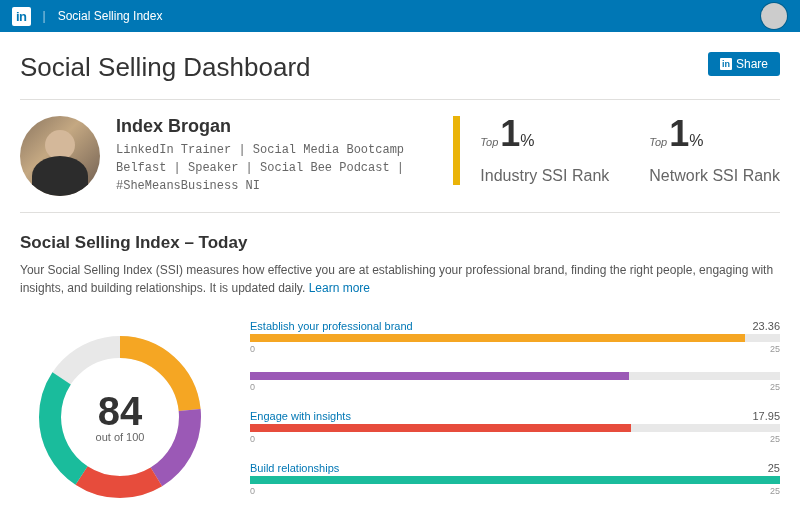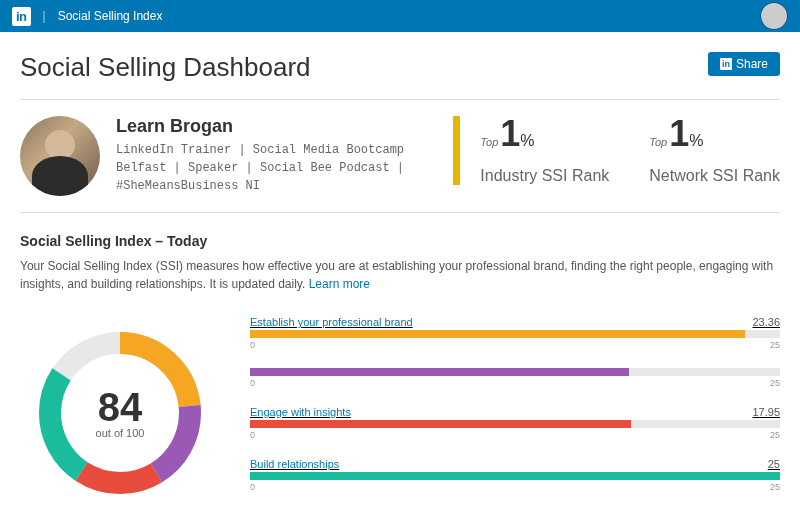--- a/index.html
+++ b/index.html
@@ -182,21 +182,21 @@
       color: #666;
       font-style: italic;
       margin-right: 2px;
     }
 
     
     .ssi-today {
       margin-bottom: 20px;
     }
     .ssi-today-title {
-      font-size: 14px;
+      font-size: 17px;
       font-weight: bold;
       color: #333;
       margin-bottom: 8px;
     }
     .ssi-today-desc {
       font-size: 12px;
       color: #555;
       line-height: 1.5;
     }
     .learn-more {
@@ -242,21 +242,20 @@
       flex: 1;
     }
     .bar-item {
       margin-bottom: 18px;
     }
     .bar-header {
       display: flex;
       justify-content: space-between;
       align-items: flex-end;
       margin-bottom: 2px;
-      text-decoration: underline;
     }
     .bar-label {
       font-size: 11px;
       color: #0077b5;
     }
     .bar-value {
       font-size: 11px;
       color: #555;
     }
     .bar-track {
@@ -298,21 +297,21 @@
     <h1 class="page-title">Social Selling Dashboard</h1>
     <button class="share-btn">
       <span class="in-icon">in</span>
       <span>Share</span>
     </button>
   </div>
 
   <div class="profile-section">
     <div class="profile-avatar"></div>
     <div class="profile-info">
-      <div class="profile-name">Learn Brogan</div>
+      <div class="profile-name">Index Brogan</div>
       <div class="profile-description">LinkedIn Trainer | Social Media Bootcamp Belfast | Speaker | Social Bee Podcast | #SheMeansBusiness NI</div>
     </div>
     <div class="ssi-ranks">
       <div class="rank-item">
         <div class="rank-top-line">
           <span class="rank-top-label">Top</span>
           <span class="rank-number">1</span>
           <span class="rank-percent">%</span>
         </div>
         <div class="rank-label">Industry SSI Rank</div>

